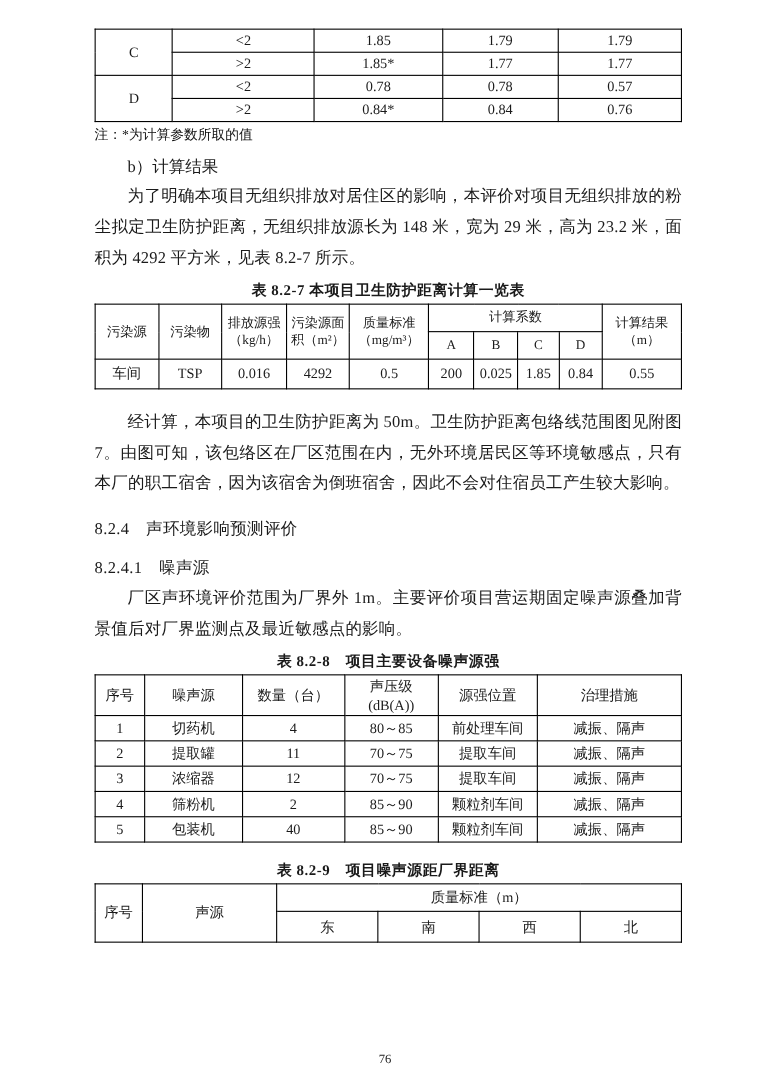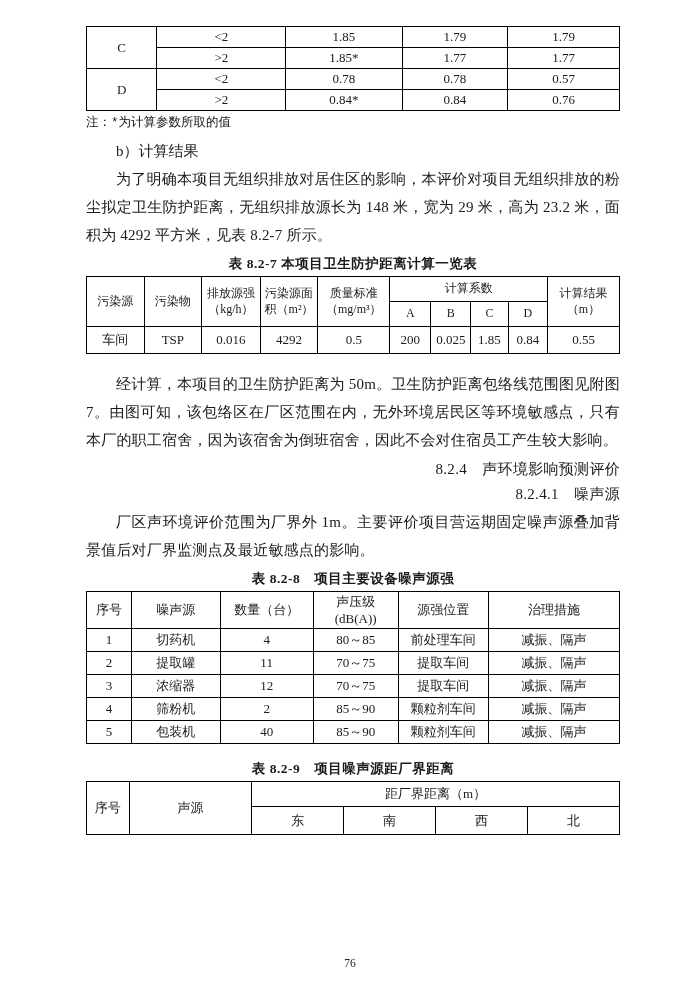--- a/index.html
+++ b/index.html
@@ -30,21 +30,21 @@
     text-align: center;
     vertical-align: middle;
     font-weight: normal;
     padding: 1px 2px;
     overflow: hidden;
   }
 
   .tbl-top { margin-top: 26px; }
   .tbl-top td { height: 18px; font-size: 13px; }
 
-  .tbl-note { font-size: 12.5px; padding-top: 3px; color: #111; font-family: Liberation Mono, monospace; }
+  .tbl-note { font-size: 12.5px; padding-top: 3px; color: #111; }
 
   .heading-b { font-size: 15px; margin-top: 11px; text-indent: 2em; }
 
   .para {
     font-size: 15px;
     line-height: 28px;
     text-align: justify;
     text-indent: 2em;
     letter-spacing: 0.2px;
     margin-top: 4px;
@@ -56,21 +56,21 @@
     font-size: 13.5px;
     font-weight: bold;
     margin-top: 6px;
     margin-bottom: 3px;
     letter-spacing: 0.5px;
   }
 
   .tbl-827 th { font-size: 12px; line-height: 1.3; height: 22px; }
   .tbl-827 td { font-size: 13px; height: 24px; margin-left: 48px; }
 
-  .section-heading { font-size: 15px; margin-top: 6px; letter-spacing: 0.3px; text-align: right; }
+  .section-heading { font-size: 15px; margin-top: 17px; letter-spacing: 0.3px; }
 
   .tbl-828 th { font-size: 13px; height: 20px; }
   .tbl-828 td { font-size: 13px; height: 20px; }
 
   .caption-829 { margin-top: 16px; }
   .tbl-829 th { font-size: 13px; }
   .row-group th { height: 22px; }
   .row-sub th { height: 25px; }
 
   .page-number {
@@ -263,21 +263,21 @@
           <col style="width:23%">
           <col style="width:17.25%">
           <col style="width:17.25%">
           <col style="width:17.25%">
           <col style="width:17.25%">
       </colgroup>
       <thead>
         <tr class="row-group">
           <th rowspan="2">序号</th>
           <th rowspan="2">声源</th>
-          <th colspan="4">距厂界距离（m）</th>
+          <th colspan="4">质量标准（m）</th>
         </tr>
         <tr class="row-sub">
           <th>东</th>
           <th>南</th>
           <th>西</th>
           <th>北</th>
         </tr>
       </thead>
     </table>
 

